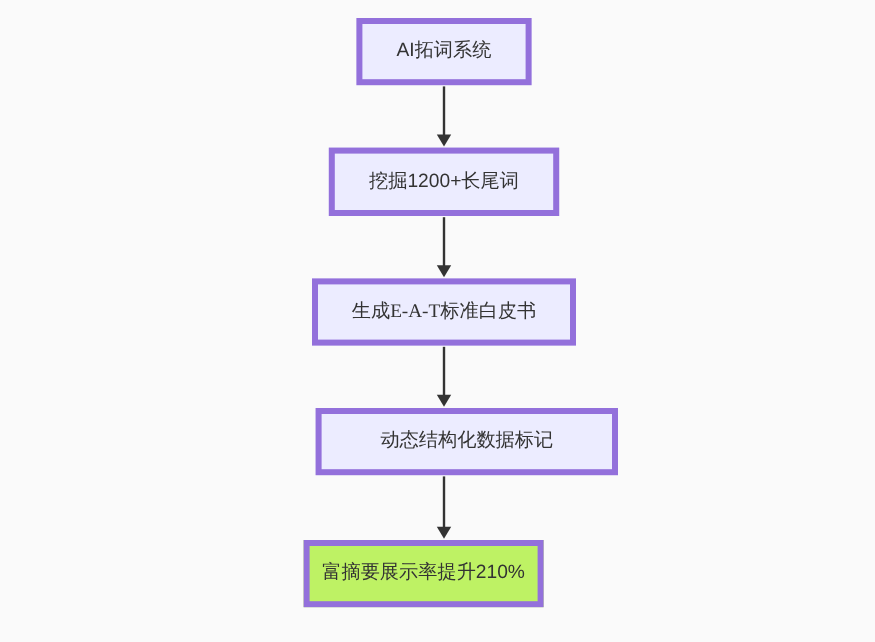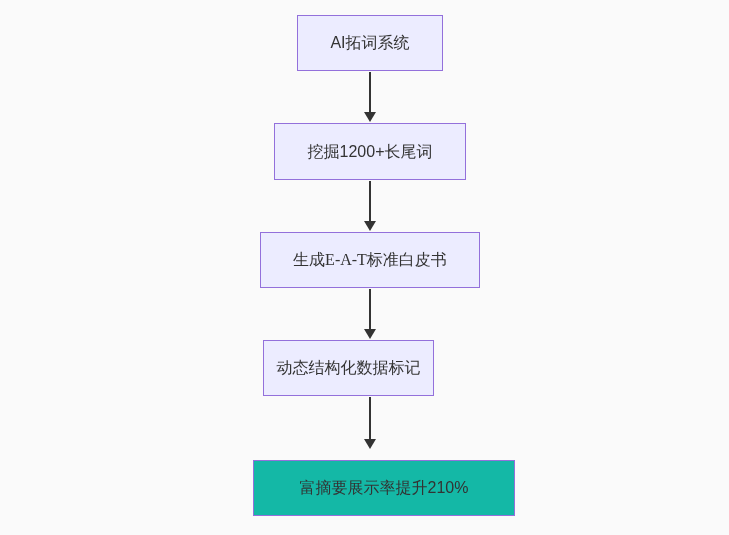--- a/index.html
+++ b/index.html
@@ -20,21 +20,21 @@
     left: 0;
     top: 0;
     width: 729px;
     height: 535px;
     display: block;
   }
   .flow-node {
     position: absolute;
     box-sizing: border-box;
     background: #ECECFF;
-    border: 1px solid #d946ef;
+    border: 5px solid #d946ef;
     display: flex;
     align-items: center;
     justify-content: center;
     text-align: center;
   }
   .flow-node .node-label {
     color: #333333;
     font-size: 16px;
     line-height: 1.25;
     white-space: nowrap;
@@ -57,20 +57,20 @@
   <div id="nodes-layer">
       <div class="flow-node" style="left: 297px; top: 15px; width: 146px; height: 56px; background: rgb(236, 236, 255); border-color: rgb(147, 112, 219);">
         <span class="node-label" style="color: rgb(51, 51, 51);">AI拓词系统</span>
       </div>
       <div class="flow-node" style="left: 274px; top: 123px; width: 192px; height: 57px; background: rgb(236, 236, 255); border-color: rgb(147, 112, 219);">
         <span class="node-label" style="color: rgb(51, 51, 51);">挖掘1200+长尾词</span>
       </div>
       <div class="flow-node" style="left: 260px; top: 232px; width: 220px; height: 56px; background: rgb(236, 236, 255); border-color: rgb(147, 112, 219);">
         <span class="node-label" style="color: rgb(51, 51, 51); font-family: Liberation Serif, serif;">生成E-A-T标准白皮书</span>
       </div>
-      <div class="flow-node" style="left: 263px; top: 340px; width: 171px; height: 56px; background: rgb(236, 236, 255); border-color: rgb(147, 112, 219); text-align: right;">
+      <div class="flow-node" style="left: 263px; top: 340px; width: 252px; height: 56px; background: rgb(236, 236, 255); border-color: rgb(147, 112, 219); text-align: right;">
         <span class="node-label" style="color: rgb(51, 51, 51);">动态结构化数据标记</span>
       </div>
-      <div class="flow-node" style="left: 253px; top: 450px; width: 262px; height: 56px; background: #14b8a6; border-color: rgb(147, 112, 219); margin-top: 10px;">
+      <div class="flow-node" style="left: 253px; top: 450px; width: 200px; height: 56px; background: #bef264; border-color: rgb(147, 112, 219);">
         <span class="node-label" style="color: rgb(51, 51, 51);">富摘要展示率提升210%</span>
       </div>
     </div>
 </div>
 
 </body></html>

